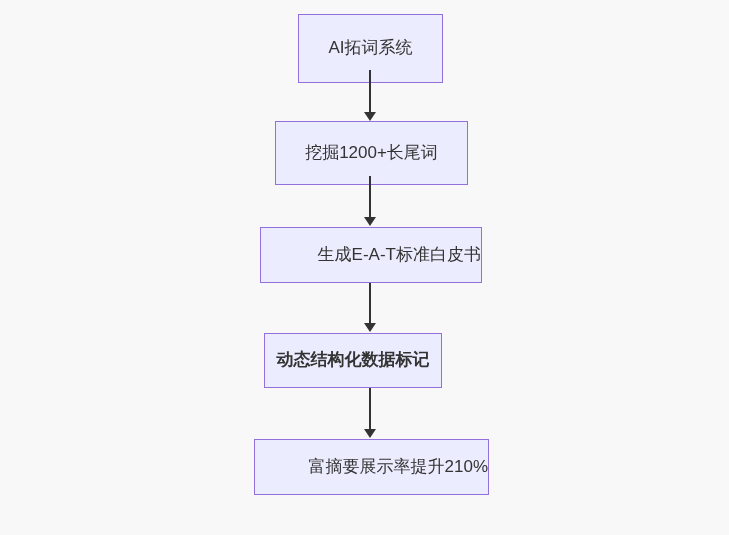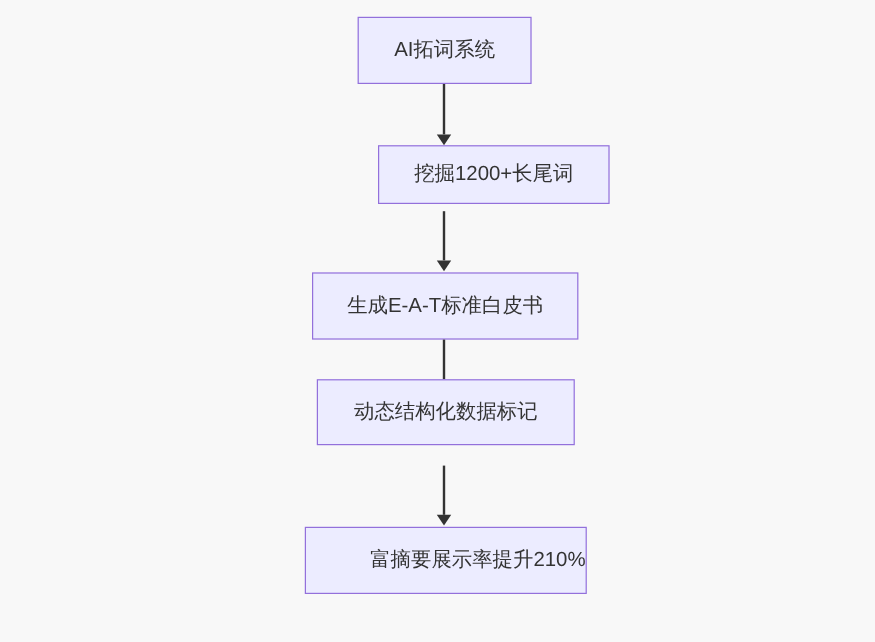--- a/index.html
+++ b/index.html
@@ -23,24 +23,24 @@
     align-items: center;
     justify-content: center;
     text-align: center;
   }
   .node-label {
     color: var(--node-text, #333333);
     font-size: 17px;
     line-height: 1.2;
     white-space: nowrap;
   }
-  .node-1 { left: 298px; top: 14px;  width: 145px; height: 56px; }
-  .node-2 { left: 275px; top: 121px; width: 193px; height: 49px; margin-left: 40px; }
-  .node-3 { left: 260px; top: 227px; width: 222px; height: 56px; }
-  .node-4 { left: 264px; top: 316px; width: 215px; height: 55px; }
+  .node-1 { left: 298px; top: 14px;  width: 145px; height: 69px; }
+  .node-2 { left: 275px; top: 121px; width: 193px; height: 64px; }
+  .node-3 { left: 260px; top: 227px; width: 222px; height: 56px; justify-content: flex-end; }
+  .node-4 { left: 264px; top: 333px; width: 178px; height: 55px; font-weight: bold; }
   .node-5 { left: 254px; top: 439px; width: 235px; height: 56px; justify-content: flex-end; }
 
   .edge {
     position: absolute;
     left: 369px;
     width: 2px;
     background: var(--arrow, #333333);
   }
   .edge::after {
     content: "";

